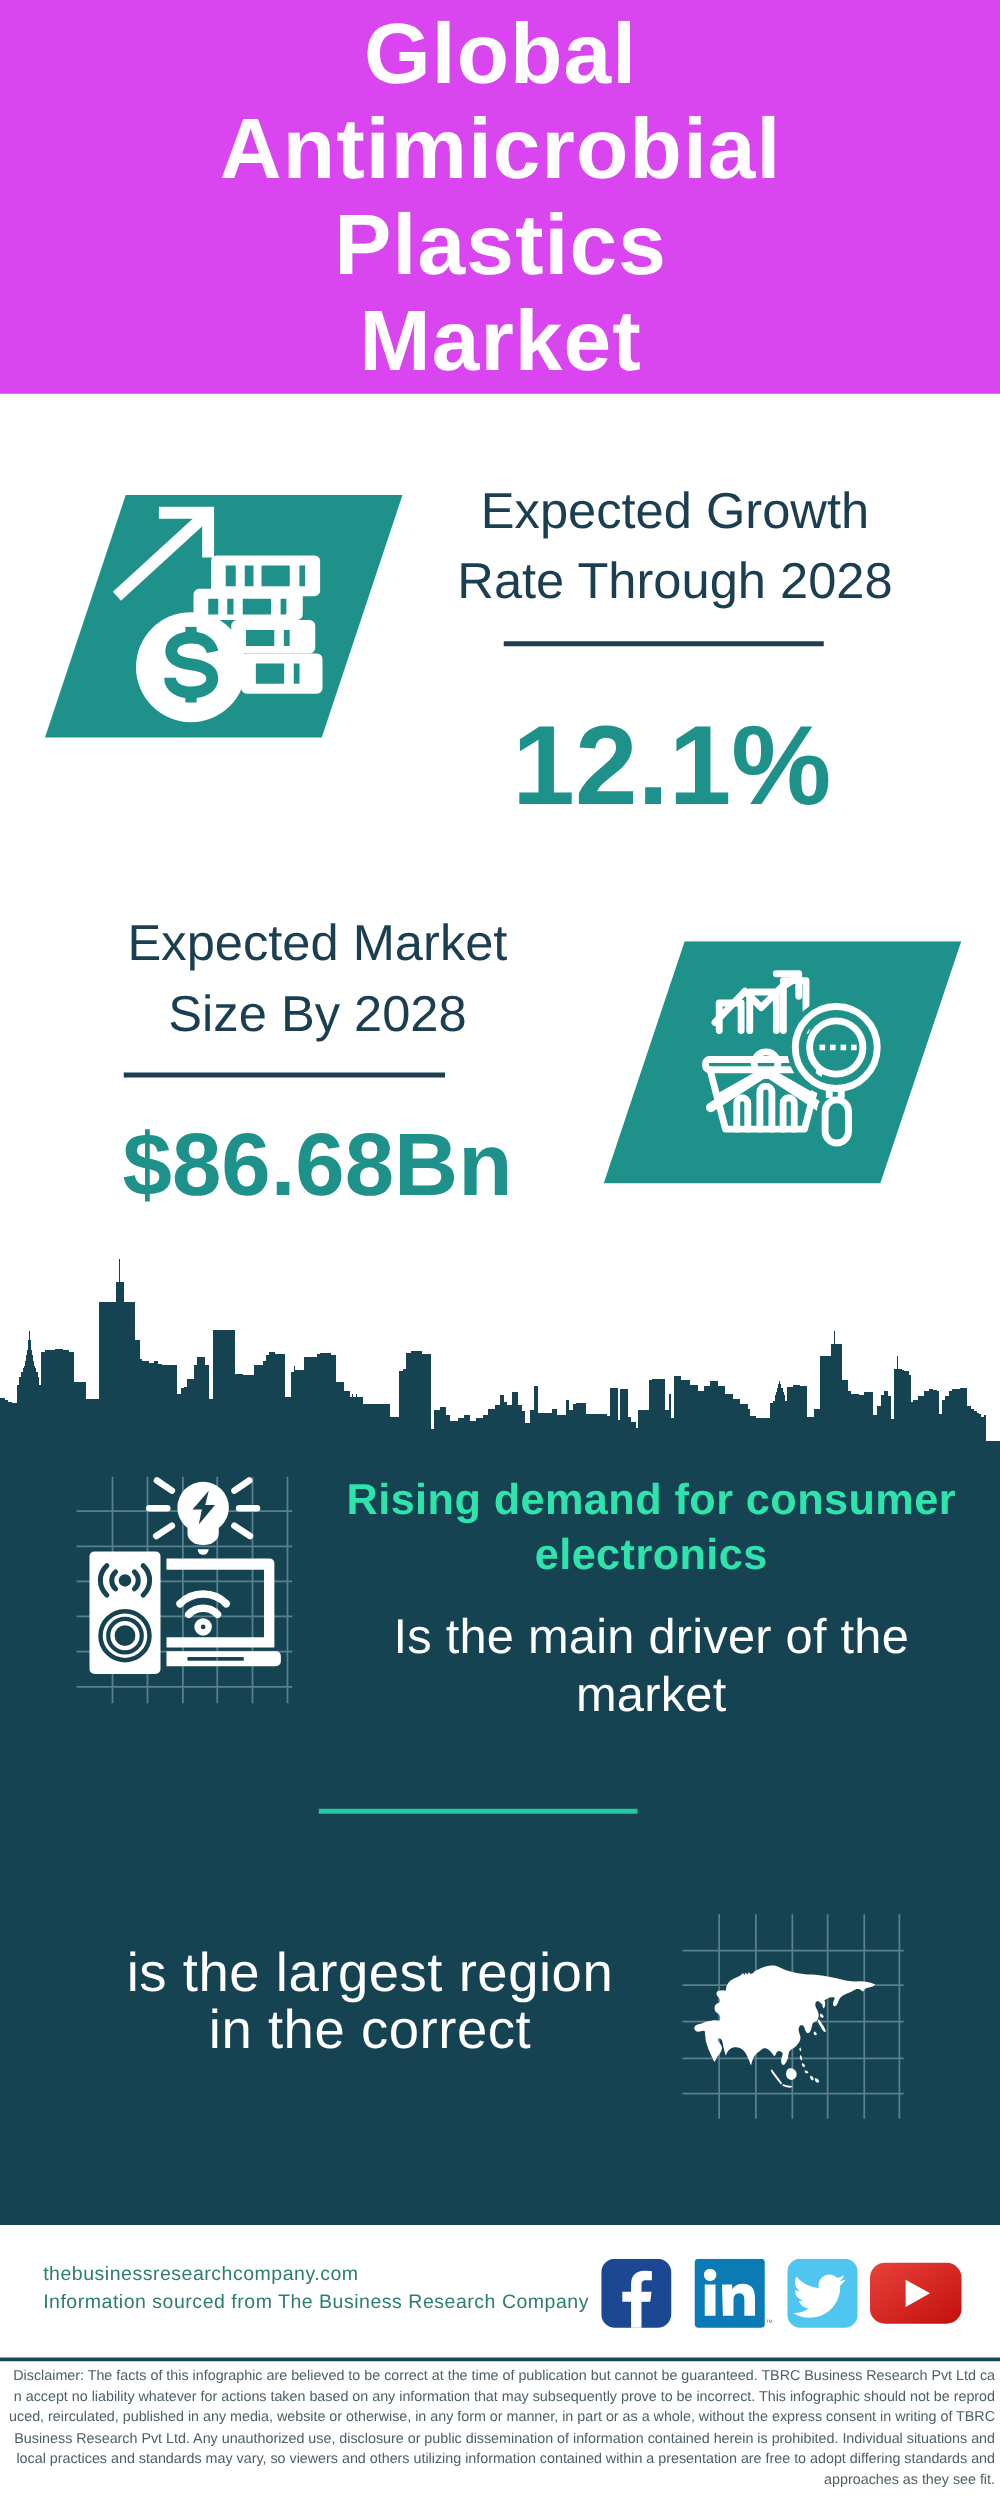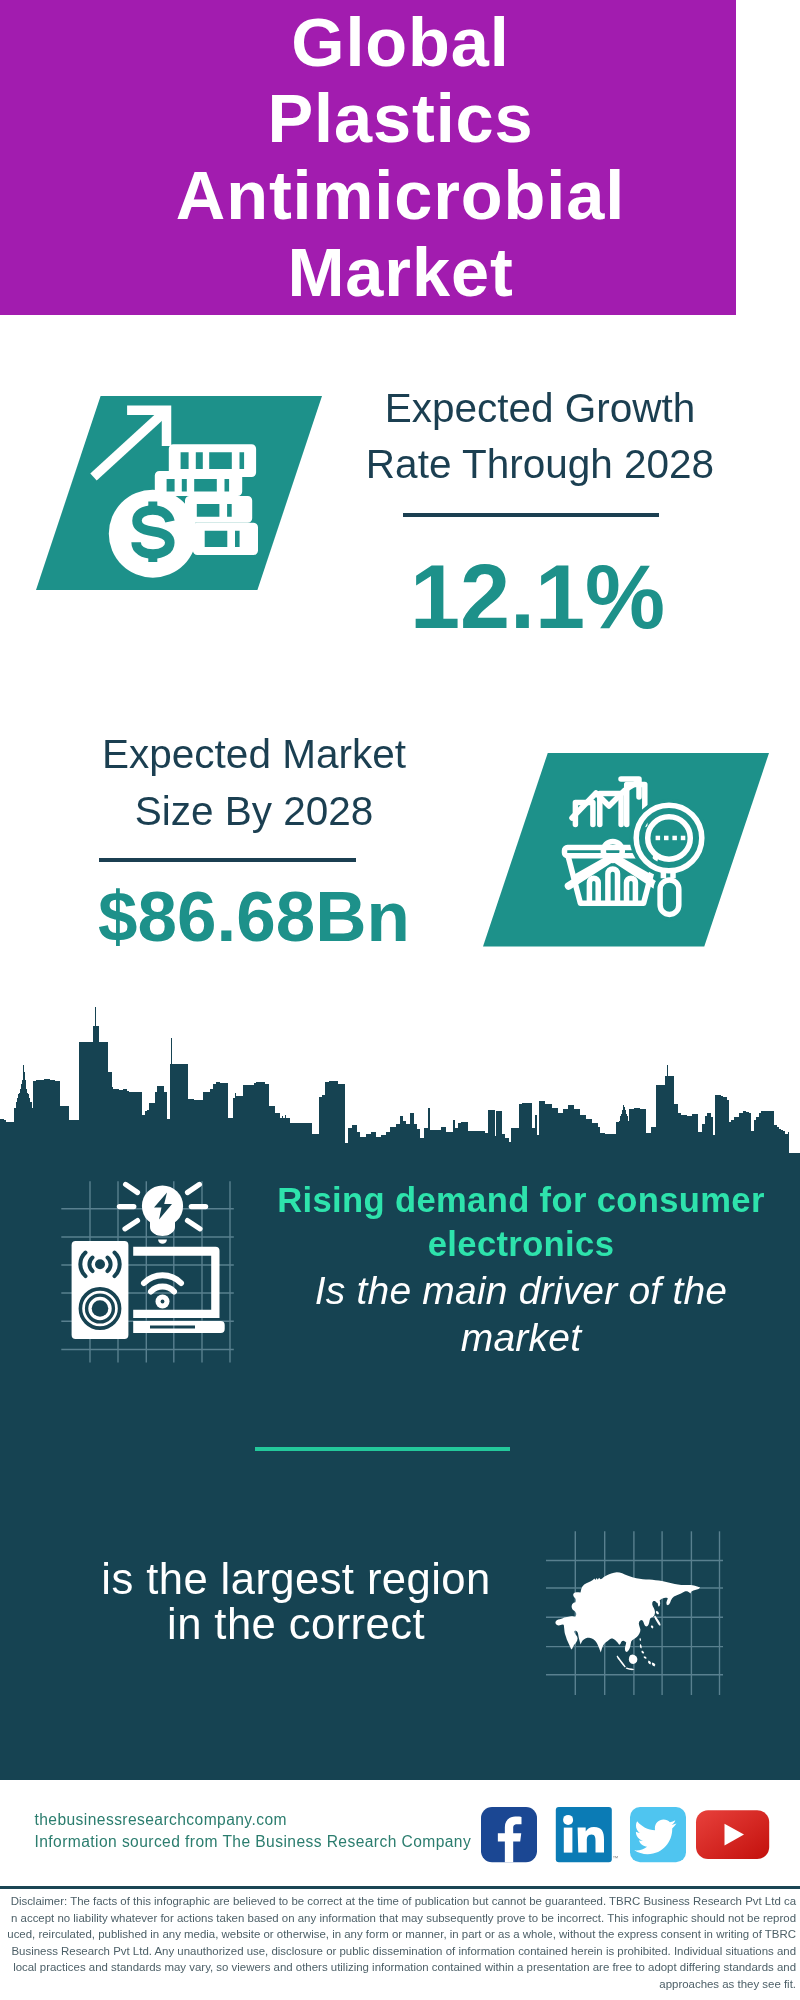--- a/index.html
+++ b/index.html
@@ -1,47 +1,47 @@
 <!DOCTYPE html>
 <html><head>
 <meta charset="utf-8">
 <style>
   html,body{margin:0;padding:0;}
   body{width:800px;height:2000px;background:#ffffff;
        font-family:"Liberation Sans",sans-serif;overflow:hidden;}
   .page{position:relative;width:800px;height:2000px;background:#ffffff;}
 
   
-  .header{position:absolute;left:0;top:0;width:736px;height:315px;background:#a21caf;}
+  .header{position:absolute;left:0;top:0;width:800px;height:315px;background:#d946ef;}
   .header-title{position:absolute;left:0.5px;top:4.5px;width:800px;text-align:center;color:#ffffff;
     font-weight:bold;font-size:68.5px;line-height:76.7px;letter-spacing:0.9px;}
 
   
   .stat-label{color:#1b3f51;font-weight:normal;font-size:40.5px;line-height:56.7px;white-space:nowrap;}
   .stat-rule{height:4px;background:#1b3f51;}
-  .stat-value{color:#1d918a;font-weight:bold;line-height:1;}
+  .stat-value{color:#1d918a;font-weight:bold;line-height:1;margin-top:16px;}
 
   .s1{position:absolute;left:340px;top:379.5px;width:400px;text-align:center;}
   .s1 .stat-rule{width:256px;position:absolute;left:62.8px;top:133.5px;}
   .s1 .stat-value{font-size:90px;position:absolute;left:-2.5px;top:172.5px;width:400px;}
 
   .s2{position:absolute;left:54px;top:726.4px;width:400px;text-align:center;}
   .s2 .stat-rule{width:257px;position:absolute;left:44.75px;top:131.2px;}
   .s2 .stat-value{font-size:71px;position:absolute;left:0;top:155px;width:400px;}
 
   .icon-money{position:absolute;left:36px;top:396px;}
   .icon-research{position:absolute;left:483px;top:753px;}
 
   
   .dark{position:absolute;left:0;top:1163px;width:800px;height:617px;background:#164352;}
   .skyline{position:absolute;left:0;top:1005px;width:800px;height:160px;}
 
   
   .drv{position:absolute;left:255px;top:1179px;width:532px;text-align:center;}
-  .drv .sub{margin-top:2px;font-style:italic;}
+  .drv .sub{margin-top:21px;}
   .hl{color:#2ee3ac;font-weight:bold;font-size:34.6px;line-height:43.5px;letter-spacing:.35px;}
   .sub{color:#ffffff;font-weight:normal;font-size:39px;line-height:46.9px;letter-spacing:.2px;}
   .divider{position:absolute;left:255px;top:1447px;width:255px;height:4px;background:#23c89b;}
   .icon-elec{position:absolute;left:55px;top:1170px;}
 
   .reg{position:absolute;left:31px;top:1537px;width:530px;text-align:center;}
   .reg .hl{font-size:42.5px;line-height:51px;letter-spacing:-0.9px;}
   .reg .sub{font-size:43.6px;line-height:45.3px;margin-top:20px;letter-spacing:.42px;}
   .icon-map{position:absolute;left:545px;top:1525px;}
 
@@ -54,22 +54,22 @@
         line-height:16.6px;text-align:right;word-break:break-all;}
 </style>
 </head>
 <body>
 
 <div class="page">
 
   <div class="header">
     <div class="header-title">
         <div>Global</div>
+        <div>Antimicrobial</div>
         <div>Plastics</div>
-        <div>Antimicrobial</div>
         <div>Market</div>
       </div>
   </div>
 
   <div class="icon-money">
     <svg width="300" height="210" viewBox="0 0 300 210" xmlns="http://www.w3.org/2000/svg">
       <polygon points="64.6,0 286,0 221.4,194 0,194" fill="#1d918a"></polygon>
       <g fill="none" stroke="#ffffff" stroke-width="9.5">
         <path d="M91.1,14.2 H130.5 V50"></path>
         <path d="M130.5,14.2 L57.5,81"></path>

